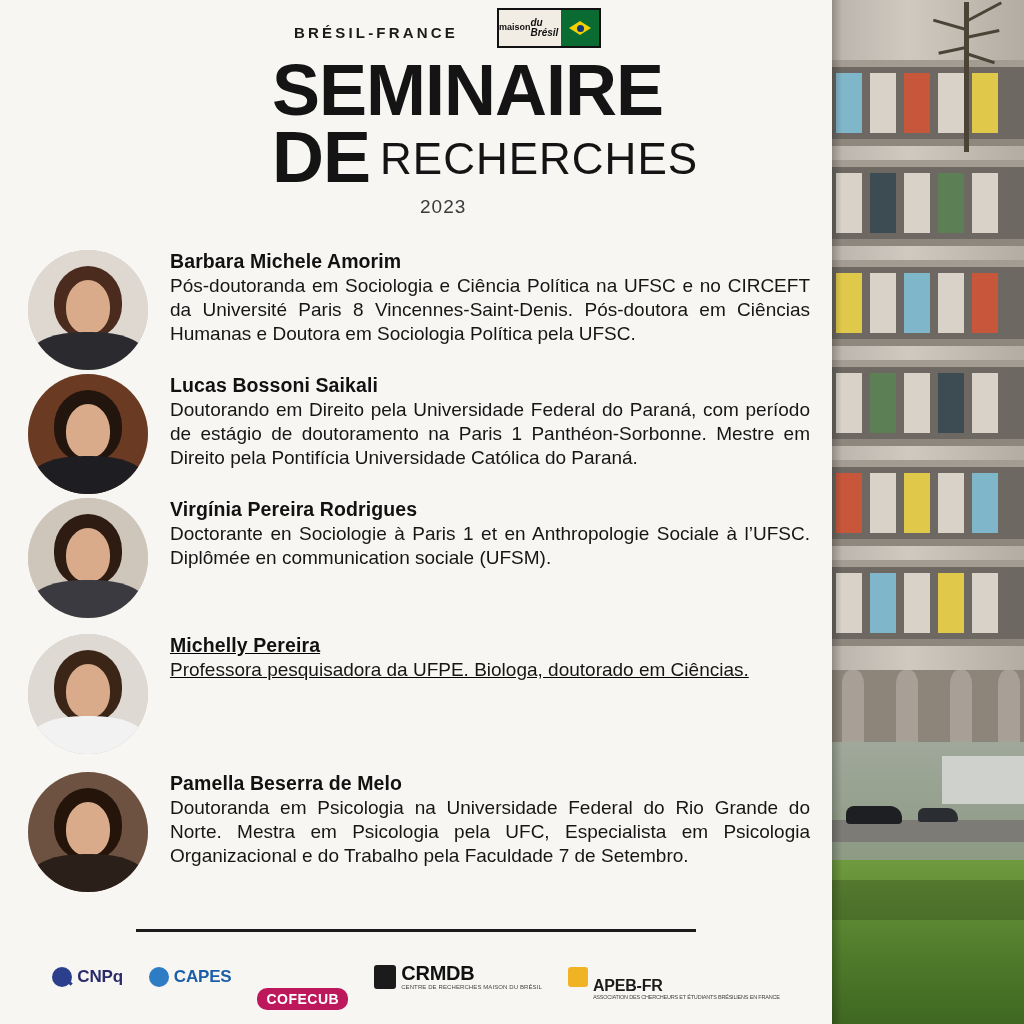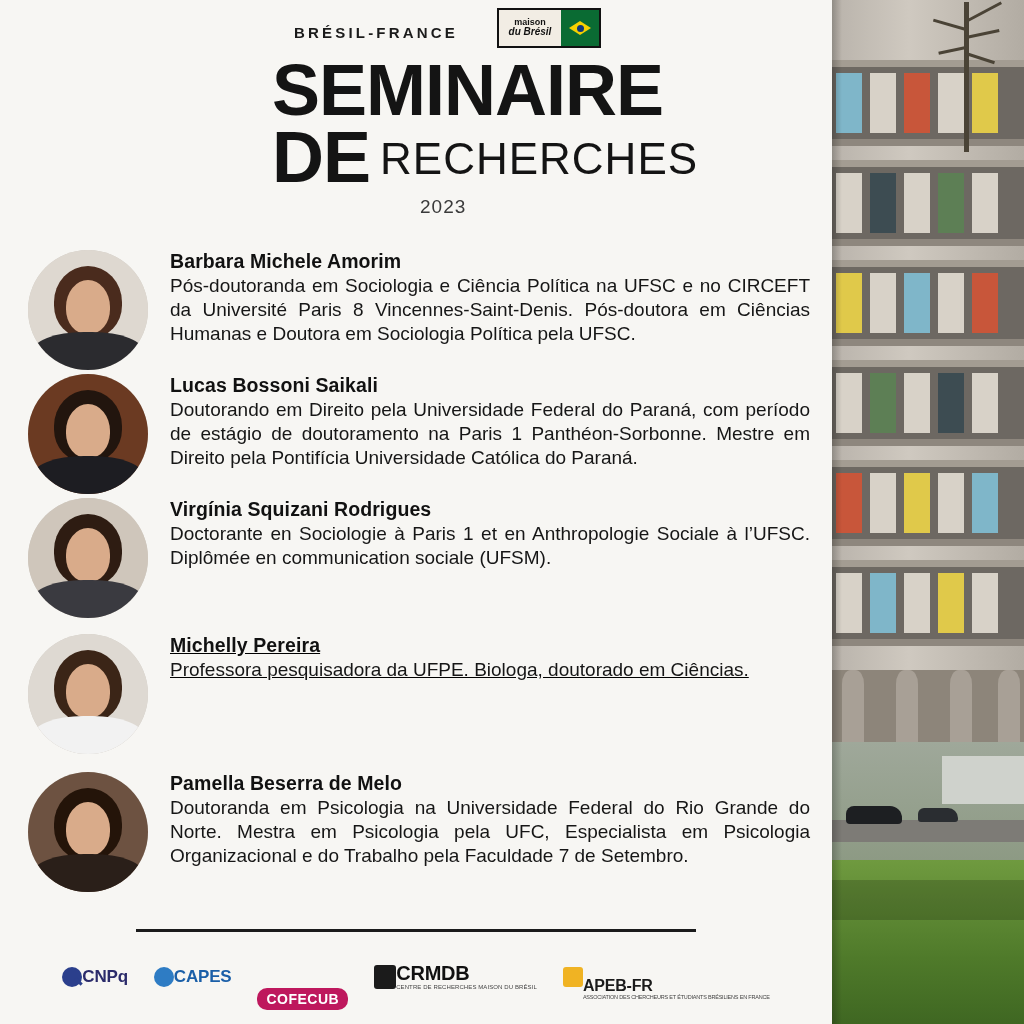--- a/index.html
+++ b/index.html
@@ -41,21 +41,21 @@
     background: #111; border: 2px solid #111;
     display: flex; align-items: center;
     overflow: hidden;
   }
   .logo-badge .lb-left {
     flex: 1; height: 100%;
     background: #f2ede4;
     color: #111;
     font-size: 9px;
     font-weight: bold;
-    display: flex; flex-direction: column; align-items: center; justify-content: center;
+    display: flex; align-items: center; justify-content: center;
     line-height: 1.05;
   }
   .logo-badge .lb-left .lb-it { font-style: italic; font-size: 10px; }
   .logo-badge .lb-right {
     width: 38px; height: 100%;
     background: #0a6b33;
     display: flex; align-items: center; justify-content: center;
     position: relative;
   }
   .logo-badge .lb-right .diamond {
@@ -168,20 +168,21 @@
     width: 560px; height: 3px; background: #1b1b1b;
     margin: 0 auto 12px auto;
   }
   .logos {
     display: flex; align-items: center; justify-content: center;
     gap: 26px;
     padding-bottom: 6px;
   }
   .logo {
     display: flex; align-items: center;
+    gap: 5px;
     color: #2b2b6a;
     font-weight: bold;
     font-size: 17px;
     letter-spacing: -0.2px;
   }
   .logo .mark {
     width: 20px; height: 20px; border-radius: 50%;
     background: #2b3f8c;
     display: inline-block;
     position: relative;
@@ -358,21 +359,21 @@
       </div>
 
       <div class="speaker">
         <div class="avatar">
           <div class="av-bg" style="background:#cfc6bb"></div>
           <div class="hair" style="background:#2e1c12"></div>
           <div class="face"></div>
           <div class="shoulders" style="background:#3a3a40"></div>
         </div>
         <div class="speaker-text">
-          <p class="sp-name">Virgínia Squizani Rodrigues</p>
+          <p class="sp-name">Virgínia Pereira Rodrigues</p>
           <p class="sp-bio">Doctorante en Sociologie à Paris 1 et en Anthropologie Sociale à l’UFSC. Diplômée en communication sociale (UFSM).</p>
         </div>
       </div>
 
       <div class="speaker" style="margin-top:16px;text-decoration:underline;">
         <div class="avatar">
           <div class="av-bg" style="background:#ded9d2"></div>
           <div class="hair" style="background:#3b2517"></div>
           <div class="face"></div>
           <div class="shoulders" style="background:#f2f2f2"></div>

